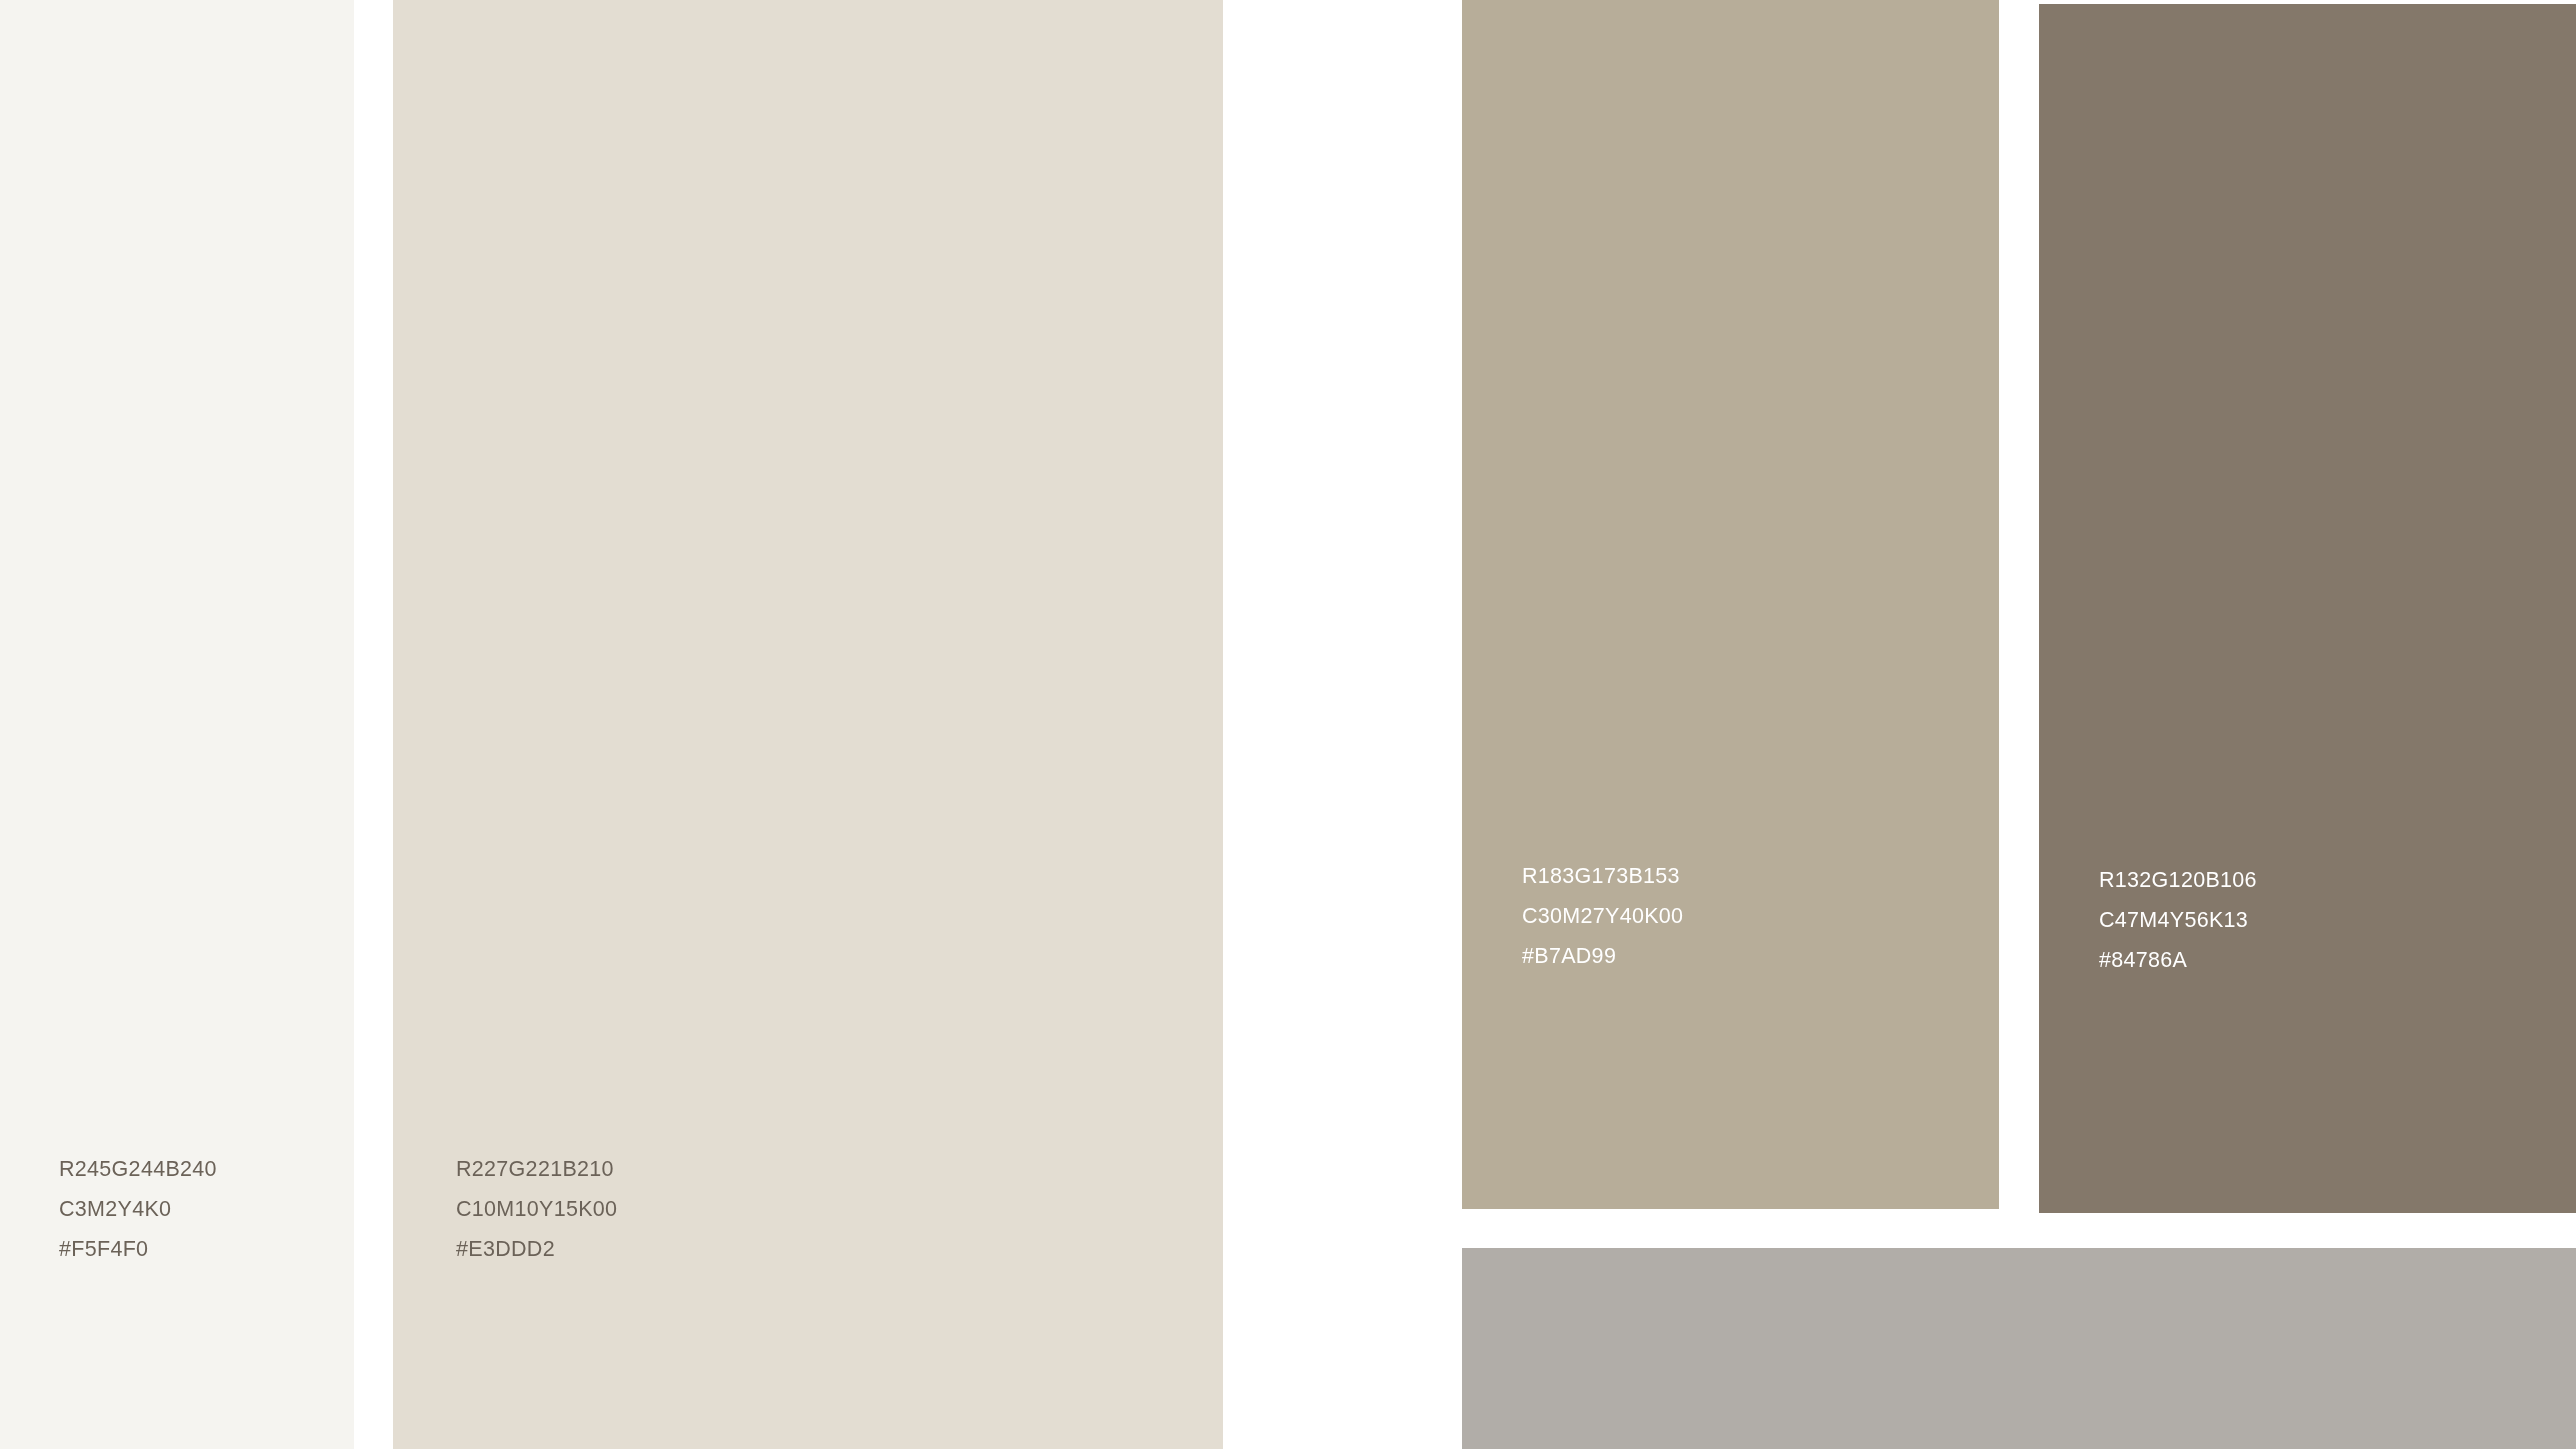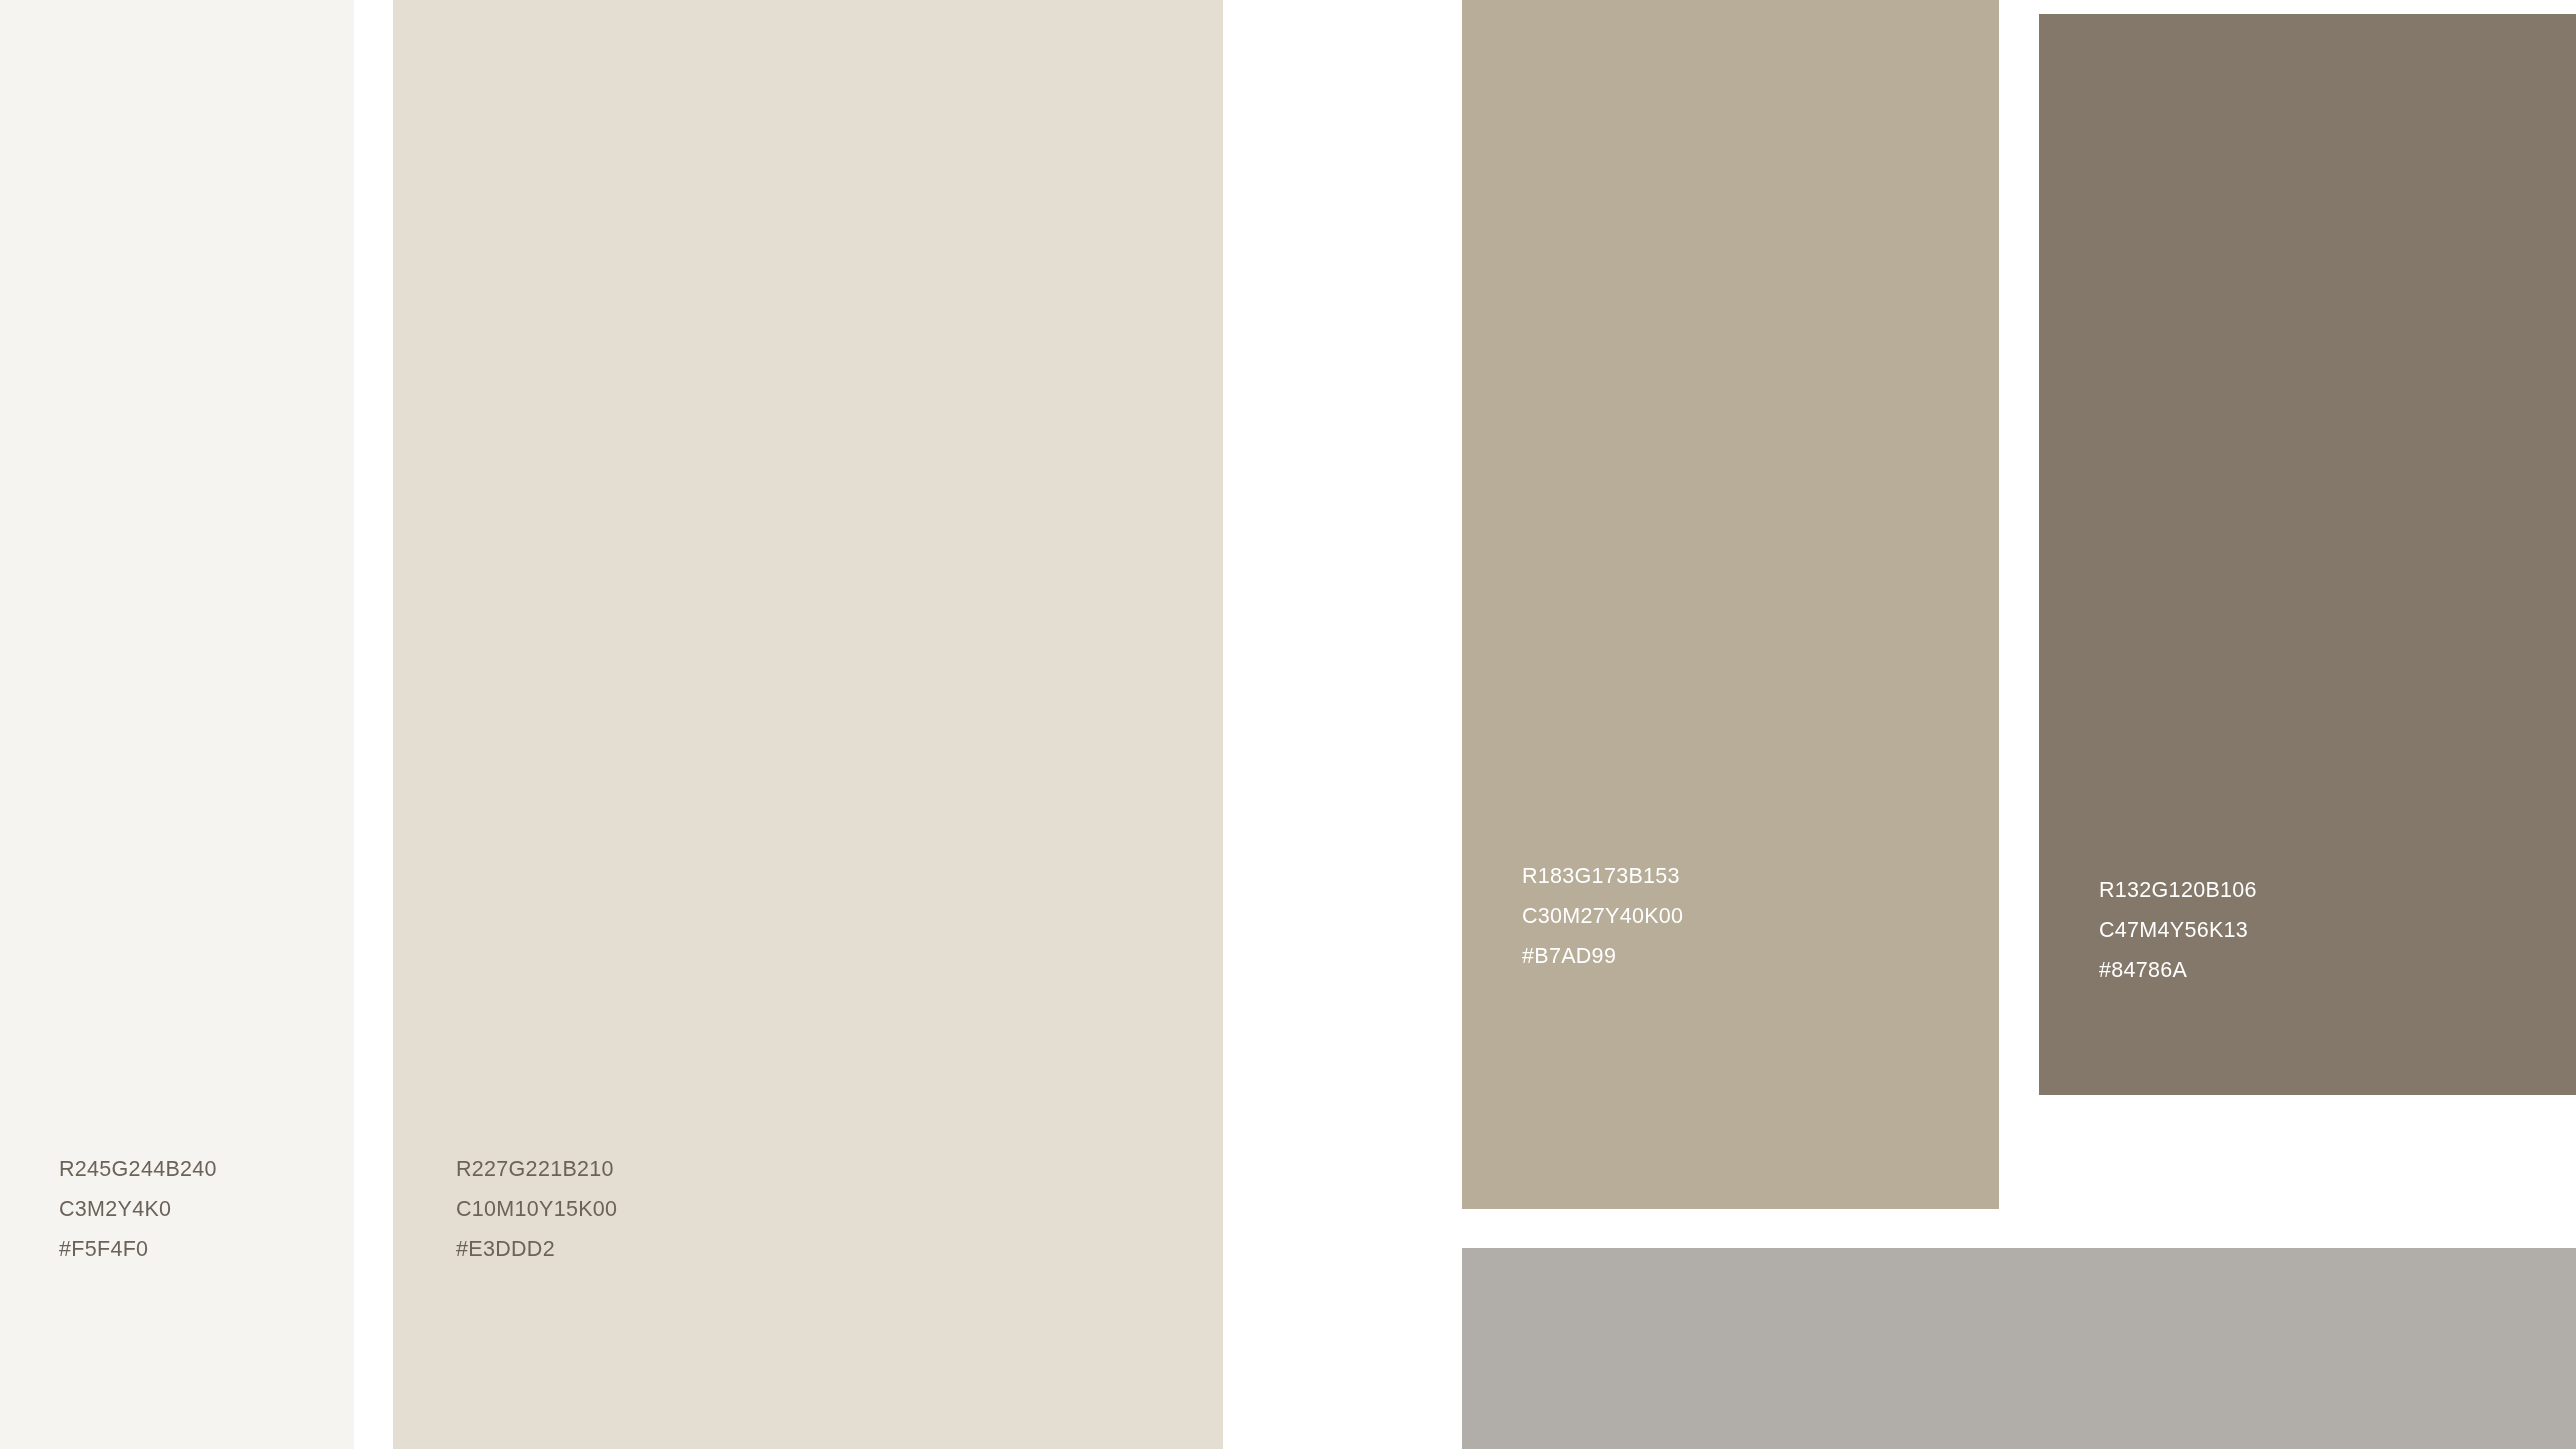--- a/index.html
+++ b/index.html
@@ -60,23 +60,23 @@
   #swatch-sand {
     left: 1462px;
     top: 0px;
     width: 537px;
     height: 1209px;
   }
   #swatch-sand .swatch-labels { top: 856px; left: 60px; }
 
   #swatch-taupe {
     left: 2039px;
-    top: 14px;
+    top: 4px;
     width: 537px;
-    height: 1081px;
+    height: 1209px;
   }
   #swatch-taupe .swatch-labels { top: 856px; left: 60px; }
 
   #swatch-stone {
     left: 1462px;
     top: 1248px;
     width: 1114px;
     height: 201px;
   }
 </style>

